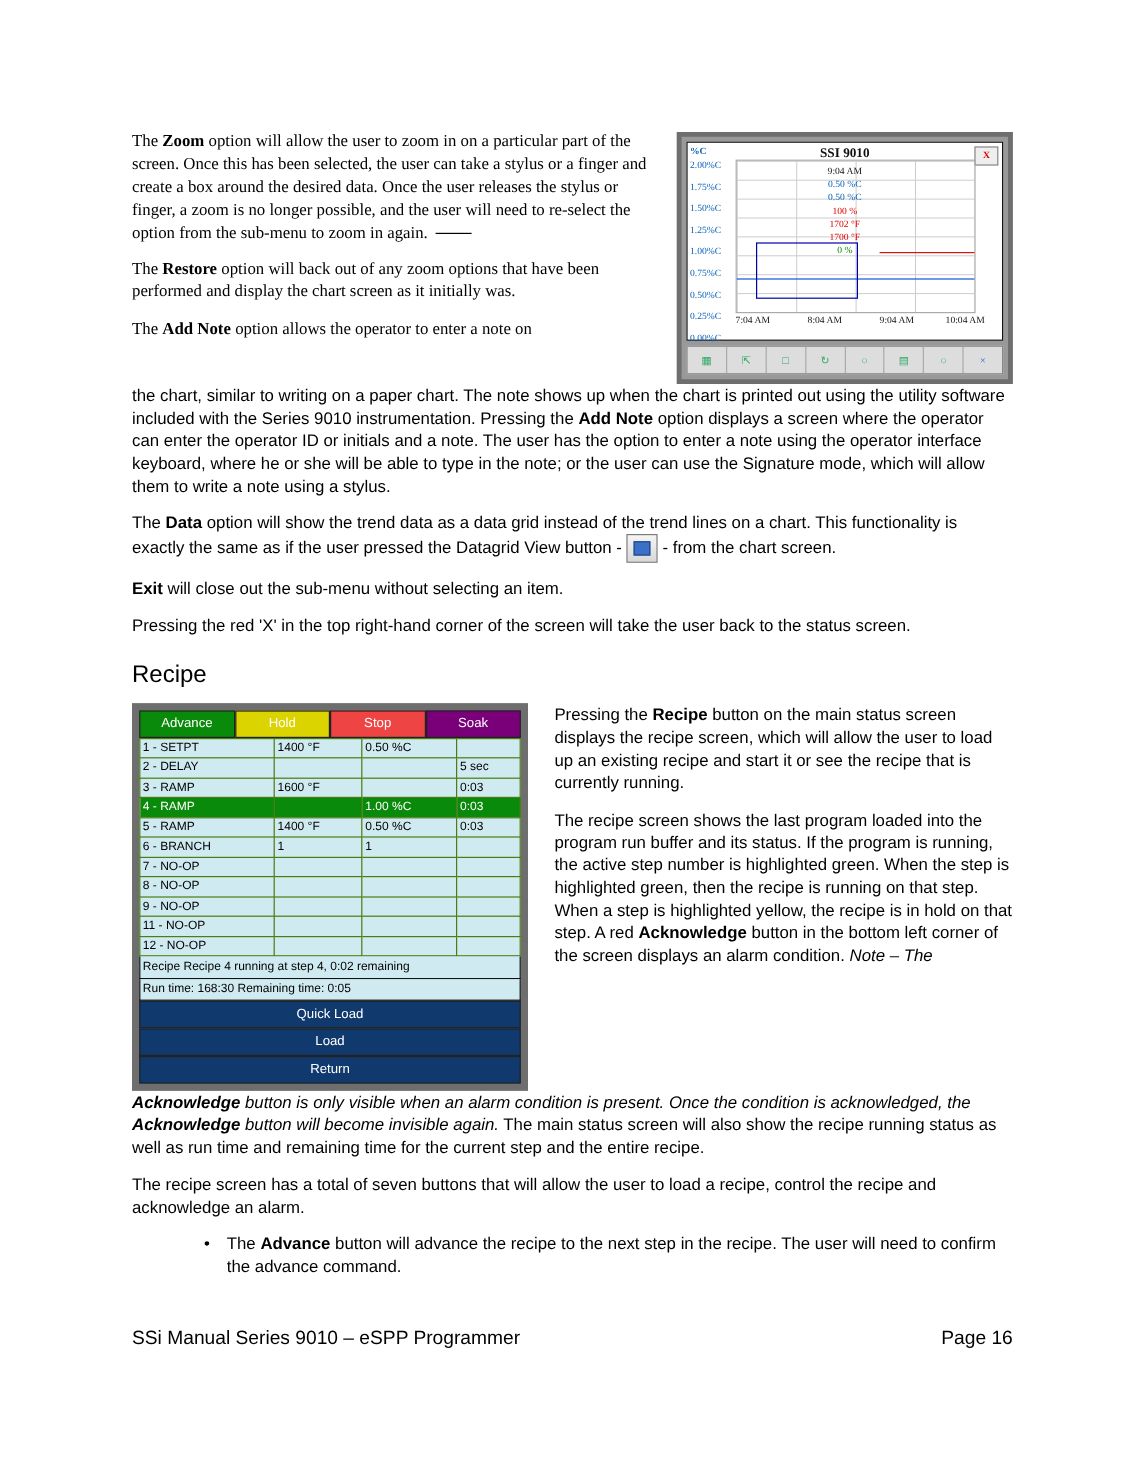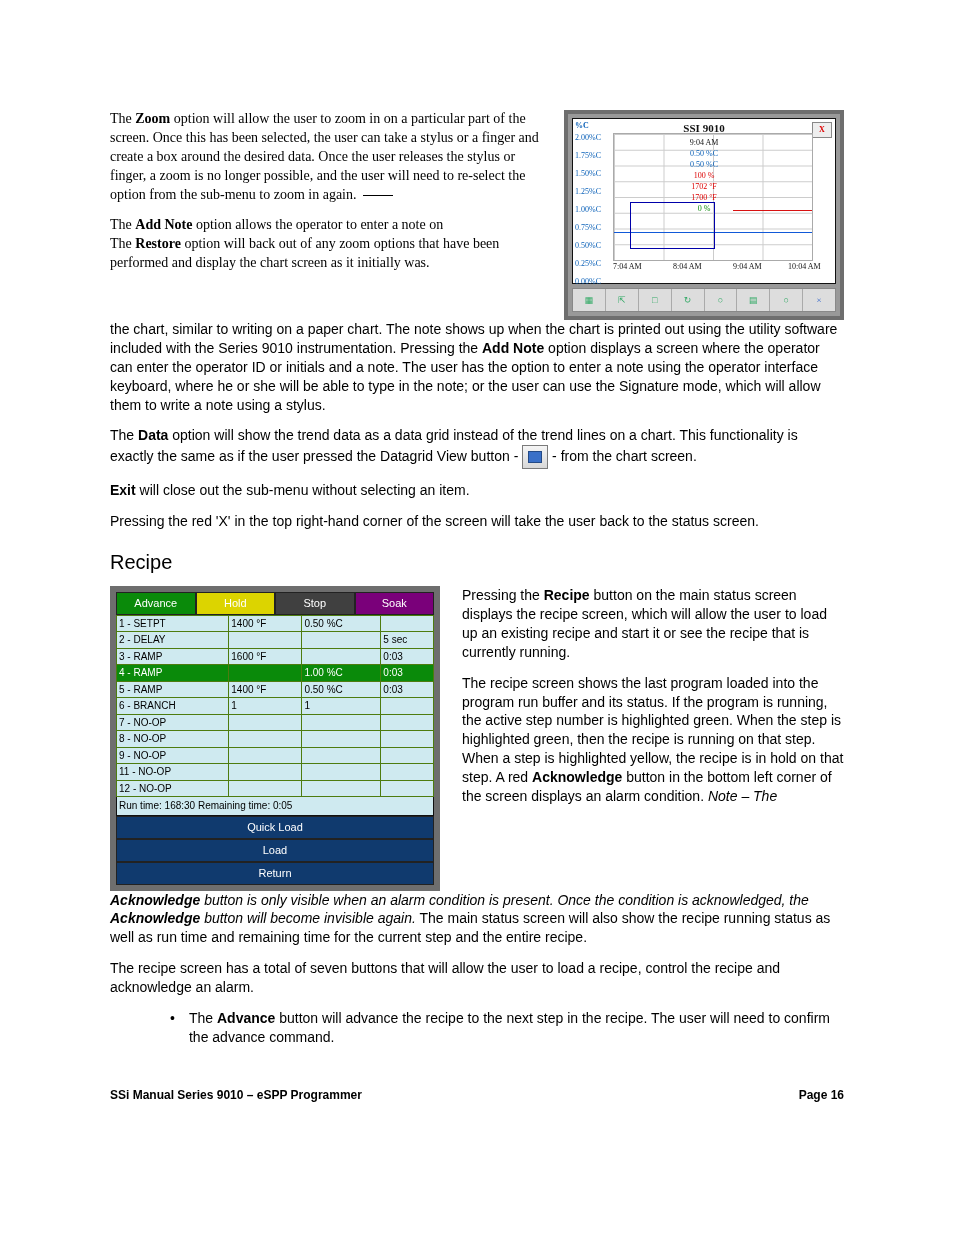--- a/index.html
+++ b/index.html
@@ -44,57 +44,57 @@
   .recipe-row { display:flex; gap:22px; align-items:flex-start; margin-top:8px; }
   .recipe-box {
     width: 330px;
     border: 6px solid #6e6e6e; background:#bbb; box-sizing:border-box;
     font-size:11px;
   }
   .recipe-head { display:flex; }
   .recipe-head > div { flex:1; text-align:center; color:#fff; padding:3px 0; border:1px solid #222; }
   .btn-advance { background:#0a8a0a; }
   .btn-hold    { background:#dcd400; color:#000; }
-  .btn-stop    { background:#404040; }
+  .btn-stop    { background:#ef4444; }
   .btn-soak    { background:#7a007a; }
   .recipe-grid { width:100%; border-collapse:collapse; font-size:10px; background:#cfeaf0;}
   .recipe-grid td { border:1px solid #4d7c0f; padding:1px 2px; }
   .recipe-grid tr.green td { background:#0a8a0a; color:#fff; }
   .recipe-status { background:#cfeaf0; font-size:10px; padding:2px 2px; border:1px solid #111; border-top:none; }
   .recipe-foot { display:flex;flex-direction:column; }
   .recipe-foot > div { flex:1; text-align:center; padding:3px 0; background:#103a6e; color:#fff; border:1px solid #222; }
   .bullet-block { margin-top:10px; padding-left:60px; }
   .bullet-row { display:flex; gap:14px; margin-bottom:8px; }
   .bullet-dot { width:6px; }
   .bullet-dot::before { content:"\2022"; }
-  .footer { display:flex; justify-content:space-between; font-size:12px; margin-top:40px;font-weight:bold; }
+  .footer { display:flex; justify-content:space-between; font-size:16px; margin-top:40px; }
   .chart-grid { position:absolute; left:40px; right:22px; top:14px; bottom:22px;
                 background-image:
                   linear-gradient(to right, #ccc 1px, transparent 1px),
                   linear-gradient(to bottom, #ccc 1px, transparent 1px);
                 background-size: 25% 12.5%;
                 border:1px solid #aaa;}
   .select-rect { position:absolute; border:1px solid #00a; width:42%; height:36%; left:8%; top:54%;}
   .blue-line { position:absolute; left:0; right:0; top:78%; height:0; border-top:1px solid #1159d8;}
   .red-line  { position:absolute; left:0; right:0; top:32%; height:0; border-top:1px solid #d81111;}
   .zoom-conn { display:inline-block; width:30px; border-top:1px solid #000; vertical-align:middle; margin-left:6px;}
 </style>
 </head>
 <body>
 
 <div class="row1">
   <div class="col-text">
     <p>
       <span>The </span><span class="bold">Zoom</span><span> option will allow the user to zoom in on a particular part of the screen.  Once this has been selected, the user can take a stylus or a finger and create a box around the desired data.  Once the user releases the stylus or finger, a zoom is no longer possible, and the user will need to re-select the option from the sub-menu to zoom in again.</span><span class="zoom-conn"></span>
     </p>
+    <p>
+      <span>The </span><span class="bold">Restore</span><span> option will back out of any zoom options that have been performed and display the chart screen as it initially was.</span>
+    </p>
     <p style="margin-bottom:0;">
       <span>The </span><span class="bold">Add Note</span><span> option allows the operator to enter a note on</span>
-    </p>
-    <p>
-      <span>The </span><span class="bold">Restore</span><span> option will back out of any zoom options that have been performed and display the chart screen as it initially was.</span>
     </p>
   </div>
 
   <div class="chart-box">
     <div class="chart-inner">
       <span class="yaxis-label">%C</span>
       <span class="chart-title">SSI 9010</span>
       <span class="close-x">X</span>
       <span class="ytick" style="top:14px">2.00%C</span>
       <span class="ytick" style="top:32px">1.75%C</span>
@@ -224,20 +224,21 @@
             <td></td>
           </tr>
           <tr>
             <td>12 - NO-OP</td>
             <td></td>
             <td></td>
             <td></td>
           </tr>
         </tbody>
       </table>
+    <div class="recipe-status">Recipe Recipe 4 running at step 4, 0:02 remaining</div>
     <div class="recipe-status" style="border-top:none;">Run time: 168:30 Remaining time: 0:05</div>
     <div class="recipe-foot">
       <div>Quick Load</div>
       <div>Load</div>
       <div>Return</div>
     </div>
   </div>
 
   <div style="flex:1">
     <p>

